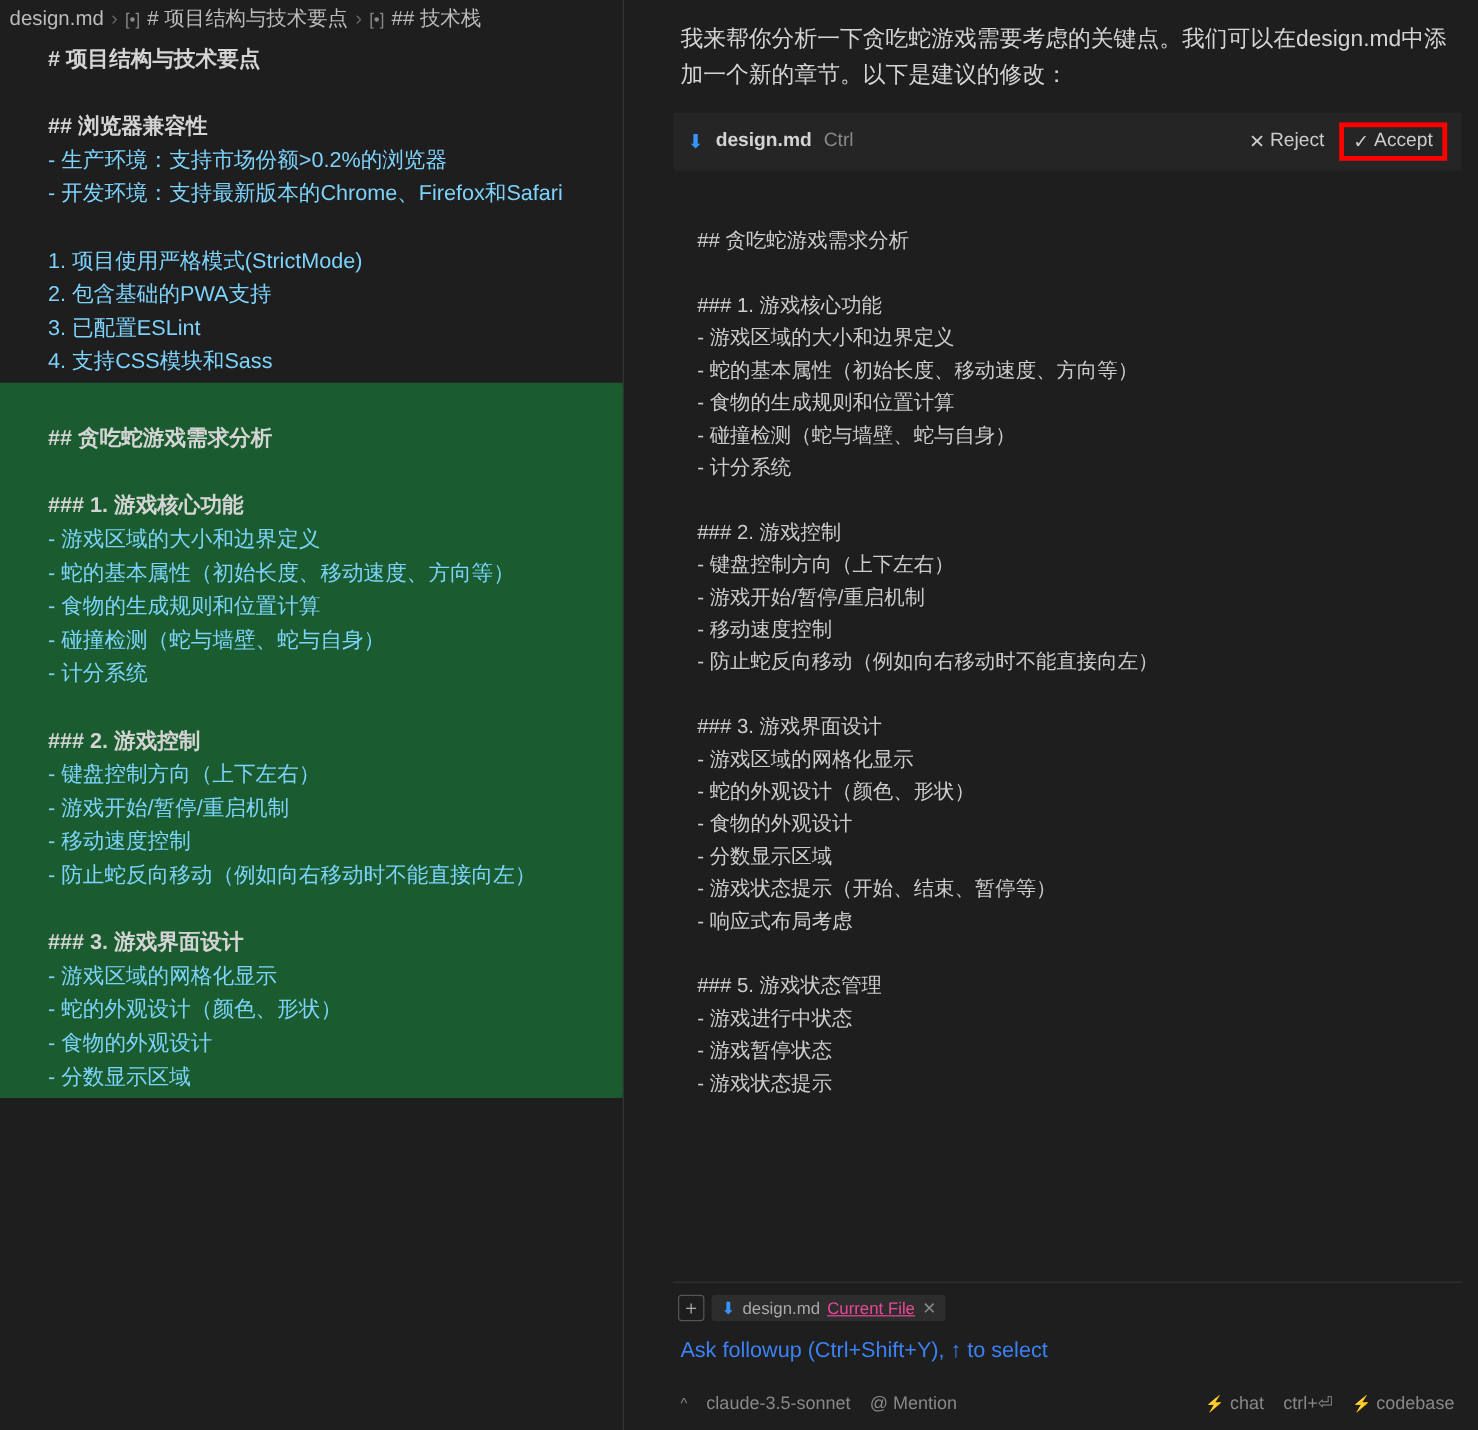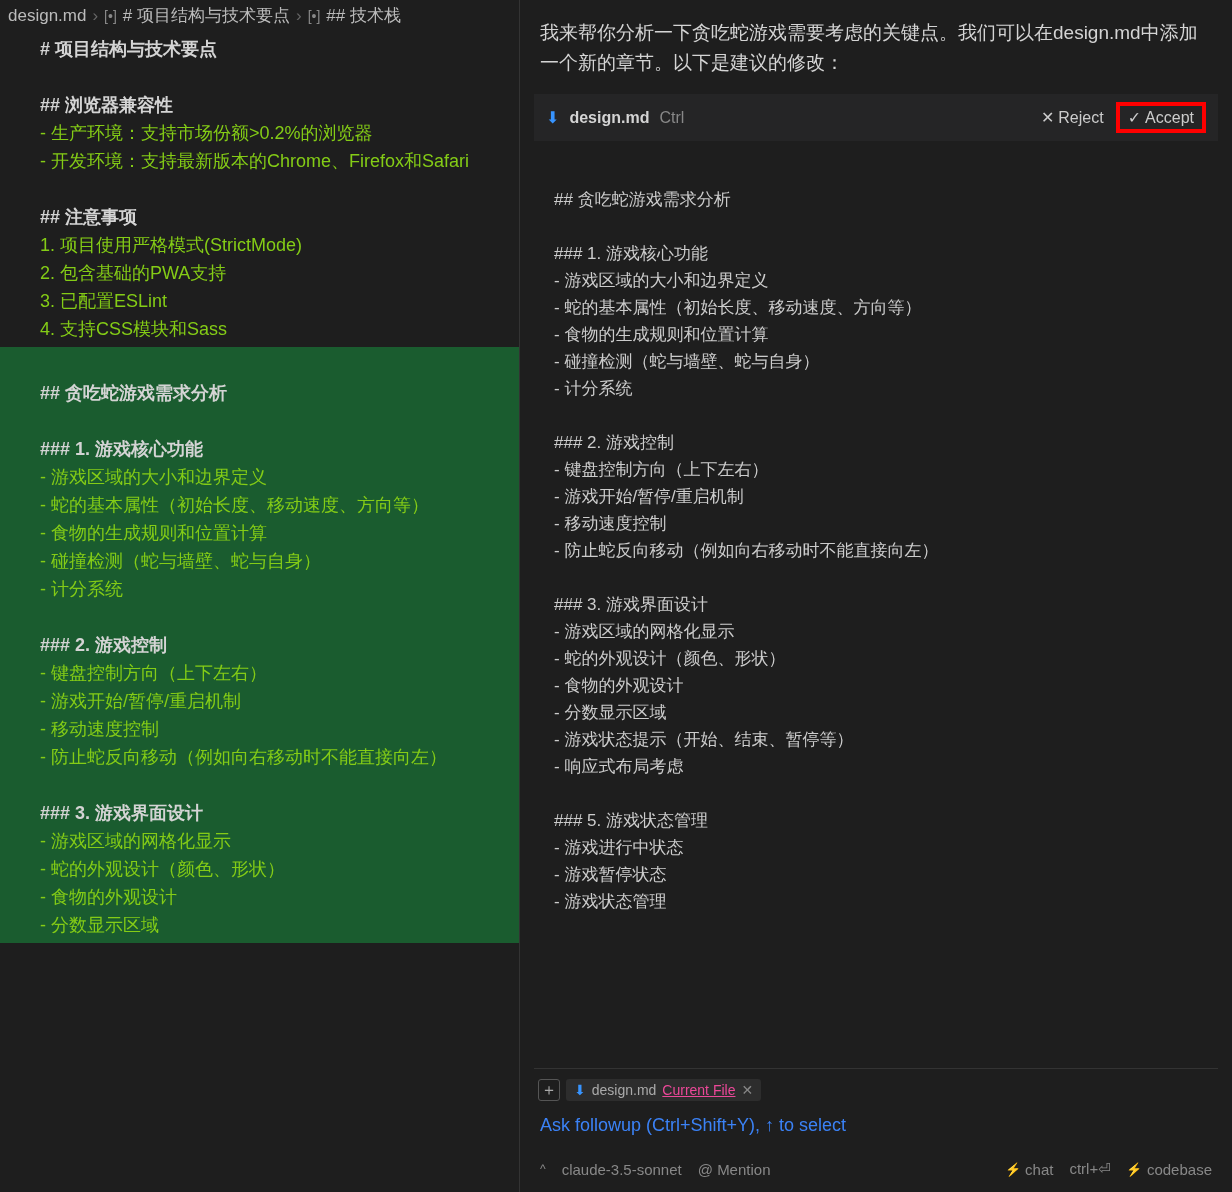--- a/index.html
+++ b/index.html
@@ -37,21 +37,21 @@
       flex: 1;
       overflow: hidden;
       position: relative;
     }
     .editor-content {
       padding: 4px 0 4px 40px;
     }
     .line {
       line-height: 28px;
       white-space: pre-wrap;
-      color: #84cc16;
+      color: #7dd3fc;
     }
     .heading { color: #d4d4d4; font-weight: 600; }
     .diff-add {
       background: #1a5c2f;
       display: block;
     }
     .shortcut-badges {
       text-align: right;
       padding: 2px 6px;
       background: #1a5c2f;
@@ -68,20 +68,21 @@
     .badge-green { background: #2d7d3d; }
     .badge-red { background: #b73030; }
 
     .right-panel {
       flex: 1;
       background: #1e1e1e;
       display: flex;
       flex-direction: column;
       padding: 6px 14px 6px 14px;
       overflow: hidden;
+      margin-left: 27px;
     }
     .assistant-intro {
       color: #d4d4d4;
       line-height: 30px;
       padding: 12px 6px 16px 6px;
       font-size: 19px;
     }
     .file-header {
       background: #252526;
       display: flex;
@@ -169,21 +170,20 @@
     <span>## 技术栈</span>
   </div>
   <div class="editor">
     <div class="editor-content" id="editor-lines">
         <div class="line heading"># 项目结构与技术要点</div>
         <div class="line ">&nbsp;</div>
         <div class="line heading">## 浏览器兼容性</div>
         <div class="line ">- 生产环境：支持市场份额&gt;0.2%的浏览器</div>
         <div class="line ">- 开发环境：支持最新版本的Chrome、Firefox和Safari</div>
         <div class="line ">&nbsp;</div>
-        <div class="line heading">## 注意事项</div>
         <div class="line ">1. 项目使用严格模式(StrictMode)</div>
         <div class="line ">2. 包含基础的PWA支持</div>
         <div class="line ">3. 已配置ESLint</div>
         <div class="line ">4. 支持CSS模块和Sass</div>
       </div>
     <div class="editor-content" id="diff-lines" style="background:#1a5c2f;">
         <div class="line diff-add ">&nbsp;</div>
         <div class="line diff-add heading">## 贪吃蛇游戏需求分析</div>
         <div class="line diff-add ">&nbsp;</div>
         <div class="line diff-add heading">### 1. 游戏核心功能</div>
@@ -248,21 +248,21 @@
       <div class="code-line ">- 游戏区域的网格化显示</div>
       <div class="code-line ">- 蛇的外观设计（颜色、形状）</div>
       <div class="code-line ">- 食物的外观设计</div>
       <div class="code-line ">- 分数显示区域</div>
       <div class="code-line ">- 游戏状态提示（开始、结束、暂停等）</div>
       <div class="code-line ">- 响应式布局考虑</div>
       <div class="code-line ">&nbsp;</div>
       <div class="code-line ">### 5. 游戏状态管理</div>
       <div class="code-line ">- 游戏进行中状态</div>
       <div class="code-line ">- 游戏暂停状态</div>
-      <div class="code-line ">- 游戏状态管理</div>
+      <div class="code-line ">- 游戏状态提示</div>
     </div>
 
   <div class="bottom-input">
     <div class="context-chip-row">
       <div class="plus-btn">＋</div>
       <div class="context-chip">
         <span class="arrow-icon">⬇</span>
         <span>design.md</span>
         <span style="color:#ec4899;text-decoration:underline;">Current File</span>
         <span class="chip-close">✕</span>

